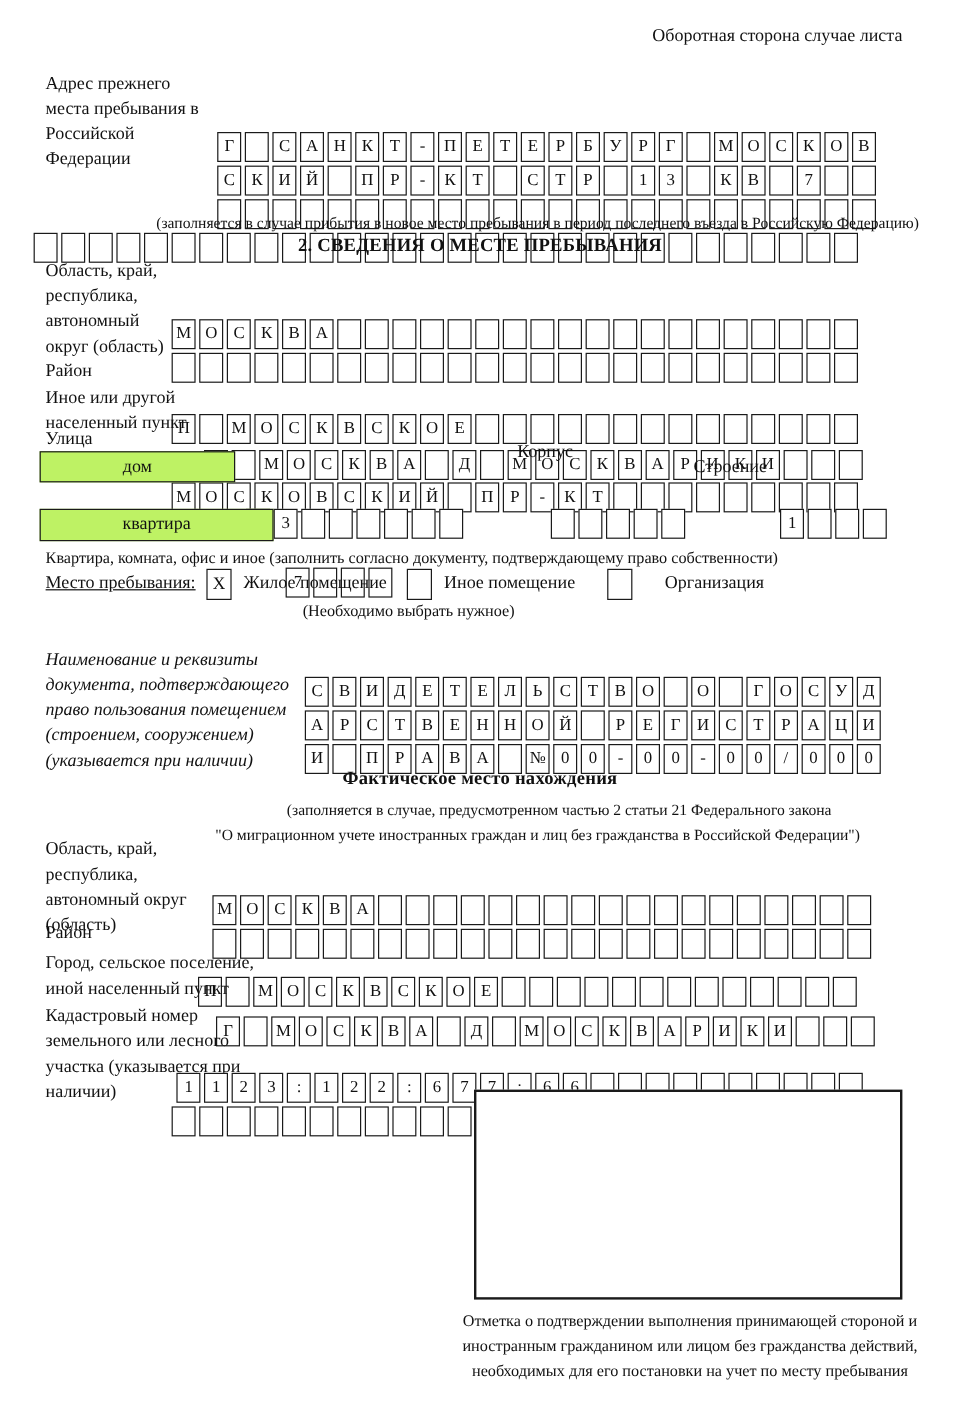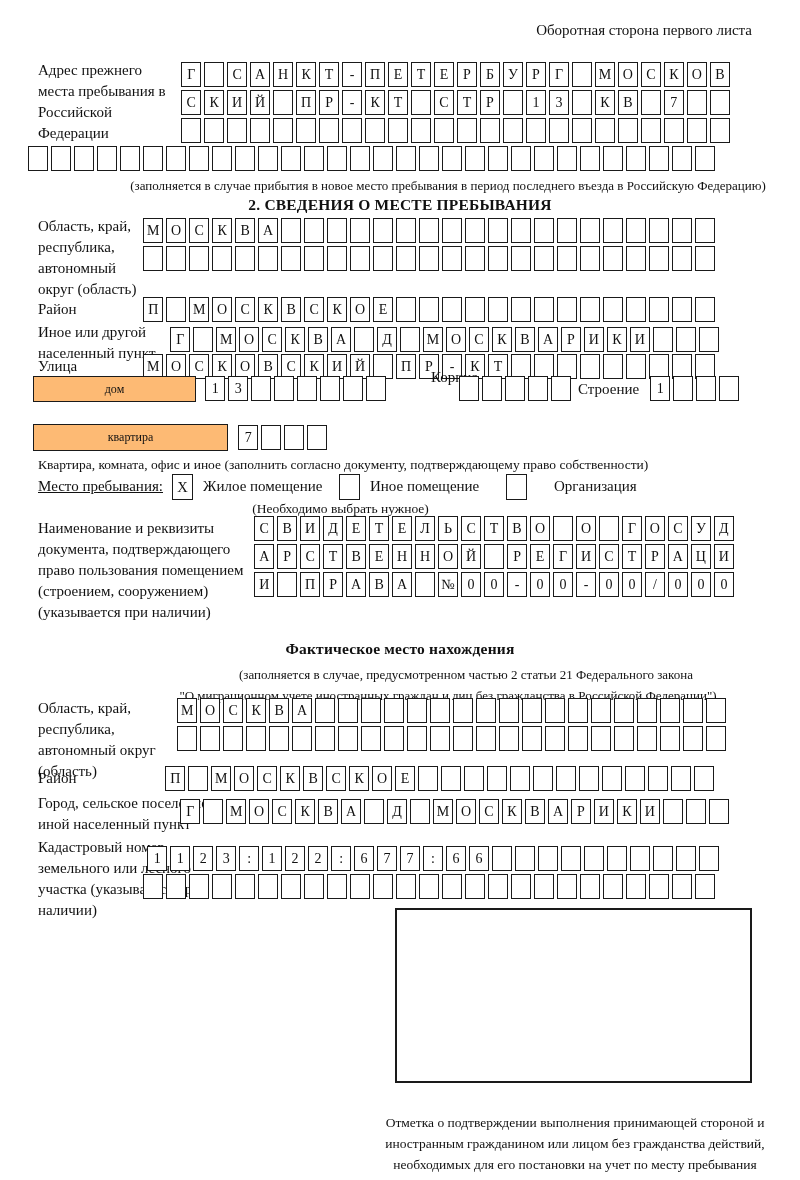--- a/index.html
+++ b/index.html
@@ -7,42 +7,42 @@
     position:relative;width:800px;height:1180px;background:#fff;overflow:hidden;
     font-family:"Liberation Serif","DejaVu Serif",serif;color:#111;
   }
   .abs{position:absolute;}
   .lbl{font-size:15px;line-height:21px;}
   .cap{font-size:13px;line-height:17px;margin-left:48px;}
   .cap-sm{font-size:13.5px;line-height:18px;}
   .hdr{font-size:15px;}
   .sec-title{font-weight:bold;font-size:15.5px;letter-spacing:.2px;}
   .center{left:0;width:800px;text-align:center;}
-  .grid{white-space:nowrap;}
+  .grid{white-space:nowrap;margin-top:48px;}
   .cell{
     display:inline-block;width:18.4px;height:23px;border:1.6px solid #1a1a1a;
     margin-right:2.6px;text-align:center;font-size:14px;line-height:23px;
     vertical-align:top;background:#fff;
   }
   .wide-box{
-    border:1.6px solid #1a1a1a;background:#fdba74;text-align:center;
-    font-size:12px;display:flex;align-items:center;justify-content:center;
+    border:1.6px solid #1a1a1a;background:#bef264;text-align:center;
+    font-size:15px;display:flex;align-items:center;justify-content:center;
   }
   .chk{
     display:inline-block;width:19px;height:24px;border:1.6px solid #1a1a1a;
     text-align:center;font-size:14.5px;line-height:24px;background:#fff;vertical-align:top;
   }
   .mark-box{border:2px solid #1a1a1a;background:#fff;}
 </style>
 </head>
 <body>
 
 <div class="page">
 
-  <div class="abs hdr" style="top:22px;right:48px;">Оборотная сторона первого листа</div>
+  <div class="abs hdr" style="top:22px;right:48px;">Оборотная сторона случае листа</div>
 
   <div class="abs lbl" style="left:38px;top:60px;width:135px;">Адрес прежнего места пребывания в Российской Федерации</div>
   <div class="abs grid" style="left:181px;top:62px;"><span class="cell">Г</span><span class="cell"></span><span class="cell">С</span><span class="cell">А</span><span class="cell">Н</span><span class="cell">К</span><span class="cell">Т</span><span class="cell">-</span><span class="cell">П</span><span class="cell">Е</span><span class="cell">Т</span><span class="cell">Е</span><span class="cell">Р</span><span class="cell">Б</span><span class="cell">У</span><span class="cell">Р</span><span class="cell">Г</span><span class="cell"></span><span class="cell">М</span><span class="cell">О</span><span class="cell">С</span><span class="cell">К</span><span class="cell">О</span><span class="cell">В</span></div>
   <div class="abs grid" style="left:181px;top:90px;"><span class="cell">С</span><span class="cell">К</span><span class="cell">И</span><span class="cell">Й</span><span class="cell"></span><span class="cell">П</span><span class="cell">Р</span><span class="cell">-</span><span class="cell">К</span><span class="cell">Т</span><span class="cell"></span><span class="cell">С</span><span class="cell">Т</span><span class="cell">Р</span><span class="cell"></span><span class="cell">1</span><span class="cell">3</span><span class="cell"></span><span class="cell">К</span><span class="cell">В</span><span class="cell"></span><span class="cell">7</span><span class="cell"></span><span class="cell"></span></div>
   <div class="abs grid" style="left:181px;top:118px;"><span class="cell"></span><span class="cell"></span><span class="cell"></span><span class="cell"></span><span class="cell"></span><span class="cell"></span><span class="cell"></span><span class="cell"></span><span class="cell"></span><span class="cell"></span><span class="cell"></span><span class="cell"></span><span class="cell"></span><span class="cell"></span><span class="cell"></span><span class="cell"></span><span class="cell"></span><span class="cell"></span><span class="cell"></span><span class="cell"></span><span class="cell"></span><span class="cell"></span><span class="cell"></span><span class="cell"></span></div>
   <div class="abs grid" style="left:28px;top:146px;"><span class="cell"></span><span class="cell"></span><span class="cell"></span><span class="cell"></span><span class="cell"></span><span class="cell"></span><span class="cell"></span><span class="cell"></span><span class="cell"></span><span class="cell"></span><span class="cell"></span><span class="cell"></span><span class="cell"></span><span class="cell"></span><span class="cell"></span><span class="cell"></span><span class="cell"></span><span class="cell"></span><span class="cell"></span><span class="cell"></span><span class="cell"></span><span class="cell"></span><span class="cell"></span><span class="cell"></span><span class="cell"></span><span class="cell"></span><span class="cell"></span><span class="cell"></span><span class="cell"></span><span class="cell"></span></div>
   <div class="abs cap center" style="top:177px;">(заполняется в случае прибытия в новое место пребывания в период последнего въезда в Российскую Федерацию)</div>
 
   <div class="abs sec-title center" style="top:196px;">2. СВЕДЕНИЯ О МЕСТЕ ПРЕБЫВАНИЯ</div>
 
@@ -72,21 +72,21 @@
 
   <div class="abs lbl" style="left:38px;top:476px;text-decoration:underline;">Место пребывания:</div>
   <span class="abs chk" style="left:172px;top:474px;">X</span>
   <div class="abs lbl" style="left:203px;top:476px;">Жилое помещение</div>
   <span class="abs chk" style="left:339px;top:474px;"></span>
   <div class="abs lbl" style="left:370px;top:476px;">Иное помещение</div>
   <span class="abs chk" style="left:506px;top:474px;"></span>
   <div class="abs lbl" style="left:554px;top:476px;">Организация</div>
   <div class="abs cap-sm" style="left:243px;top:500px;width:195px;text-align:center;">(Необходимо выбрать нужное)</div>
 
-  <div class="abs lbl" style="left:38px;top:518px;width:228px;">Наименование и реквизиты документа, подтверждающего право пользования помещением (строением, сооружением) (указывается при наличии)</div>
+  <div class="abs lbl" style="left:38px;top:540px;width:228px;font-style:italic;">Наименование и реквизиты документа, подтверждающего право пользования помещением (строением, сооружением) (указывается при наличии)</div>
   <div class="abs grid" style="left:254px;top:516px;"><span class="cell">С</span><span class="cell">В</span><span class="cell">И</span><span class="cell">Д</span><span class="cell">Е</span><span class="cell">Т</span><span class="cell">Е</span><span class="cell">Л</span><span class="cell">Ь</span><span class="cell">С</span><span class="cell">Т</span><span class="cell">В</span><span class="cell">О</span><span class="cell"></span><span class="cell">О</span><span class="cell"></span><span class="cell">Г</span><span class="cell">О</span><span class="cell">С</span><span class="cell">У</span><span class="cell">Д</span></div>
   <div class="abs grid" style="left:254px;top:544px;"><span class="cell">А</span><span class="cell">Р</span><span class="cell">С</span><span class="cell">Т</span><span class="cell">В</span><span class="cell">Е</span><span class="cell">Н</span><span class="cell">Н</span><span class="cell">О</span><span class="cell">Й</span><span class="cell"></span><span class="cell">Р</span><span class="cell">Е</span><span class="cell">Г</span><span class="cell">И</span><span class="cell">С</span><span class="cell">Т</span><span class="cell">Р</span><span class="cell">А</span><span class="cell">Ц</span><span class="cell">И</span></div>
   <div class="abs grid" style="left:254px;top:572px;"><span class="cell">И</span><span class="cell"></span><span class="cell">П</span><span class="cell">Р</span><span class="cell">А</span><span class="cell">В</span><span class="cell">А</span><span class="cell"></span><span class="cell">№</span><span class="cell">0</span><span class="cell">0</span><span class="cell">-</span><span class="cell">0</span><span class="cell">0</span><span class="cell">-</span><span class="cell">0</span><span class="cell">0</span><span class="cell">/</span><span class="cell">0</span><span class="cell">0</span><span class="cell">0</span></div>
 
   <div class="abs sec-title center" style="top:640px;">Фактическое место нахождения</div>
   <div class="abs cap center" style="top:666px;padding-left:18px;">(заполняется в случае, предусмотренном частью 2 статьи 21 Федерального закона</div>
   <div class="abs cap center" style="top:687px;">"О миграционном учете иностранных граждан и лиц без гражданства в Российской Федерации")</div>
 
   <div class="abs lbl" style="left:38px;top:698px;width:150px;">Область, край, республика, автономный округ (область)</div>
   <div class="abs grid" style="left:177px;top:698px;"><span class="cell">М</span><span class="cell">О</span><span class="cell">С</span><span class="cell">К</span><span class="cell">В</span><span class="cell">А</span><span class="cell"></span><span class="cell"></span><span class="cell"></span><span class="cell"></span><span class="cell"></span><span class="cell"></span><span class="cell"></span><span class="cell"></span><span class="cell"></span><span class="cell"></span><span class="cell"></span><span class="cell"></span><span class="cell"></span><span class="cell"></span><span class="cell"></span><span class="cell"></span><span class="cell"></span><span class="cell"></span></div>
@@ -96,15 +96,15 @@
   <div class="abs grid" style="left:165px;top:766px;"><span class="cell">П</span><span class="cell"></span><span class="cell">М</span><span class="cell">О</span><span class="cell">С</span><span class="cell">К</span><span class="cell">В</span><span class="cell">С</span><span class="cell">К</span><span class="cell">О</span><span class="cell">Е</span><span class="cell"></span><span class="cell"></span><span class="cell"></span><span class="cell"></span><span class="cell"></span><span class="cell"></span><span class="cell"></span><span class="cell"></span><span class="cell"></span><span class="cell"></span><span class="cell"></span><span class="cell"></span><span class="cell"></span></div>
 
   <div class="abs lbl" style="left:38px;top:793px;width:195px;">Город, сельское поселение, иной населенный пункт</div>
   <div class="abs grid" style="left:180px;top:799px;"><span class="cell">Г</span><span class="cell"></span><span class="cell">М</span><span class="cell">О</span><span class="cell">С</span><span class="cell">К</span><span class="cell">В</span><span class="cell">А</span><span class="cell"></span><span class="cell">Д</span><span class="cell"></span><span class="cell">М</span><span class="cell">О</span><span class="cell">С</span><span class="cell">К</span><span class="cell">В</span><span class="cell">А</span><span class="cell">Р</span><span class="cell">И</span><span class="cell">К</span><span class="cell">И</span><span class="cell"></span><span class="cell"></span><span class="cell"></span></div>
 
   <div class="abs lbl" style="left:38px;top:837px;width:170px;">Кадастровый номер земельного или лесного участка (указывается при наличии)</div>
   <div class="abs grid" style="left:147px;top:846px;"><span class="cell">1</span><span class="cell">1</span><span class="cell">2</span><span class="cell">3</span><span class="cell">:</span><span class="cell">1</span><span class="cell">2</span><span class="cell">2</span><span class="cell">:</span><span class="cell">6</span><span class="cell">7</span><span class="cell">7</span><span class="cell">:</span><span class="cell">6</span><span class="cell">6</span><span class="cell"></span><span class="cell"></span><span class="cell"></span><span class="cell"></span><span class="cell"></span><span class="cell"></span><span class="cell"></span><span class="cell"></span><span class="cell"></span><span class="cell"></span></div>
   <div class="abs grid" style="left:143px;top:874px;"><span class="cell"></span><span class="cell"></span><span class="cell"></span><span class="cell"></span><span class="cell"></span><span class="cell"></span><span class="cell"></span><span class="cell"></span><span class="cell"></span><span class="cell"></span><span class="cell"></span><span class="cell"></span><span class="cell"></span><span class="cell"></span><span class="cell"></span><span class="cell"></span><span class="cell"></span><span class="cell"></span><span class="cell"></span><span class="cell"></span><span class="cell"></span><span class="cell"></span><span class="cell"></span><span class="cell"></span><span class="cell"></span></div>
 
   <div class="abs mark-box" style="left:395px;top:908px;width:353px;height:171px;"></div>
-  <div class="abs cap-sm" style="left:385px;top:1090px;width:380px;text-align:center;line-height:21px;margin-top:22px;">Отметка о подтверждении выполнения принимающей стороной и иностранным гражданином или лицом без гражданства действий, необходимых для его постановки на учет по месту пребывания</div>
+  <div class="abs cap-sm" style="left:385px;top:1090px;width:380px;text-align:center;line-height:21px;">Отметка о подтверждении выполнения принимающей стороной и иностранным гражданином или лицом без гражданства действий, необходимых для его постановки на учет по месту пребывания</div>
 
 </div>
 
 </body></html>

